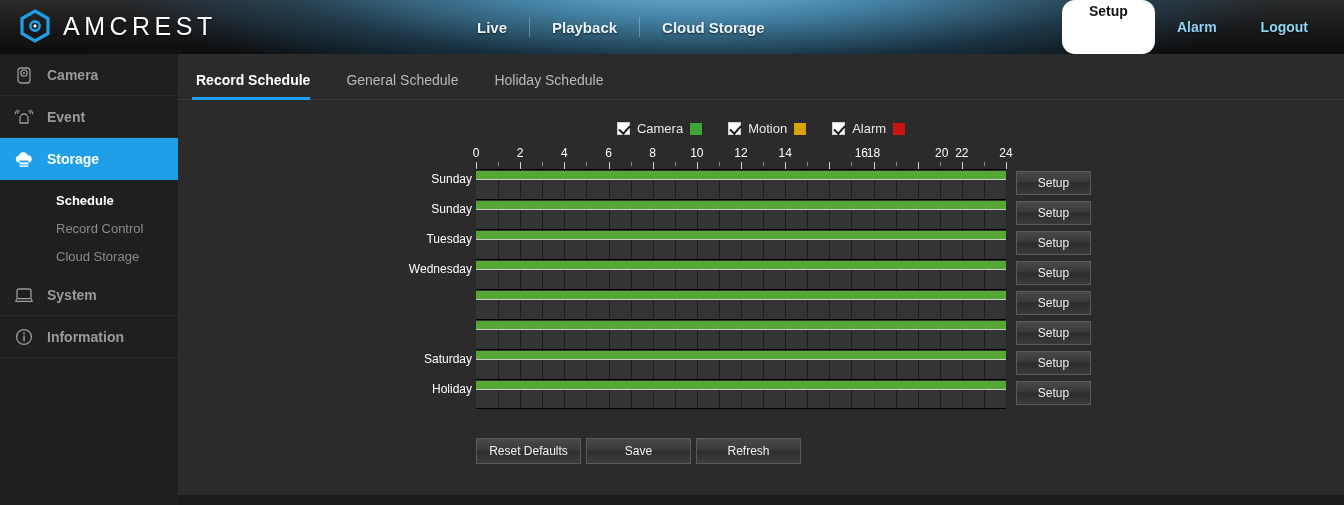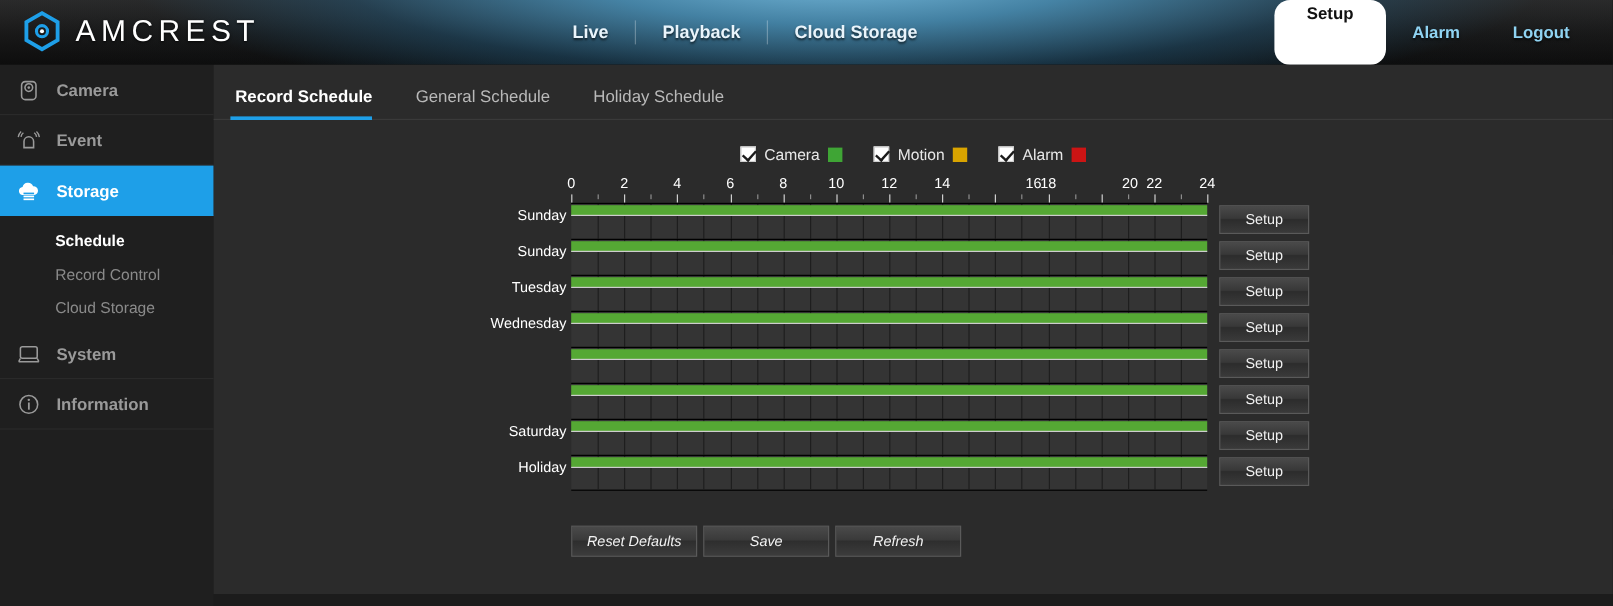--- a/index.html
+++ b/index.html
@@ -70,21 +70,21 @@
   .nav-item .ico{ width:22px; height:22px; display:flex; align-items:center; justify-content:center; flex:0 0 22px;}
   .nav-item.active{
     background:#1E9FE8; color:#fff; border-bottom:1px solid #1E9FE8;
   }
   .nav-item.active::after{
     content:""; position:absolute; right:-12px; top:0;
     width:0; height:0;
     border-top:21px solid transparent; border-bottom:21px solid transparent;
     border-left:12px solid #1E9FE8;
   }
-  .subnav{ padding:6px 0 4px 6px; }
+  .subnav{ padding:6px 0 4px 16px; }
   .sub-item{
     height:28px; display:flex; align-items:center; padding-left:40px;
     color:#8a8a8a; font-size:13px; cursor:pointer;
   }
   .sub-item.active{ color:#ffffff; font-weight:bold; }
 
   
   .content{
     position:absolute; left:178px; top:54px;
     width:1166px; height:441px;
@@ -171,21 +171,20 @@
   .actions{
     position:absolute; left:298px; top:292px;
     display:flex; gap:5px;
   }
   .act-btn{
     width:105px; height:26px;
     background:linear-gradient(to bottom,#4a4a4a 0%,#3a3a3a 45%,#2e2e2e 50%,#3c3c3c 100%);
     border:1px solid #5a5a5a;
     color:#f2f2f2; font-size:12px; line-height:24px; text-align:center;
     cursor:pointer;
-    font-style:italic;
   }
 </style>
 </head>
 <body>
 
 <div class="header">
   <div class="header-gradient"></div>
 
   <div class="logo-wrap">
     <span class="logo-mark">

